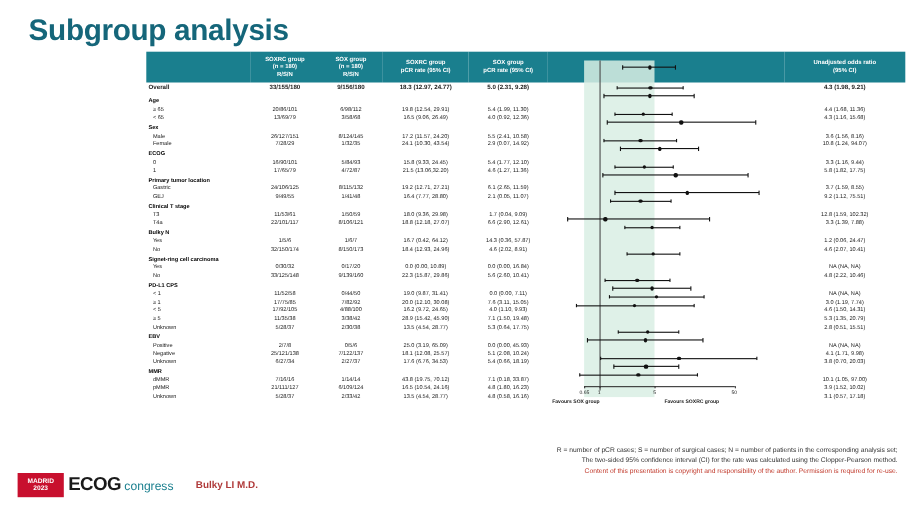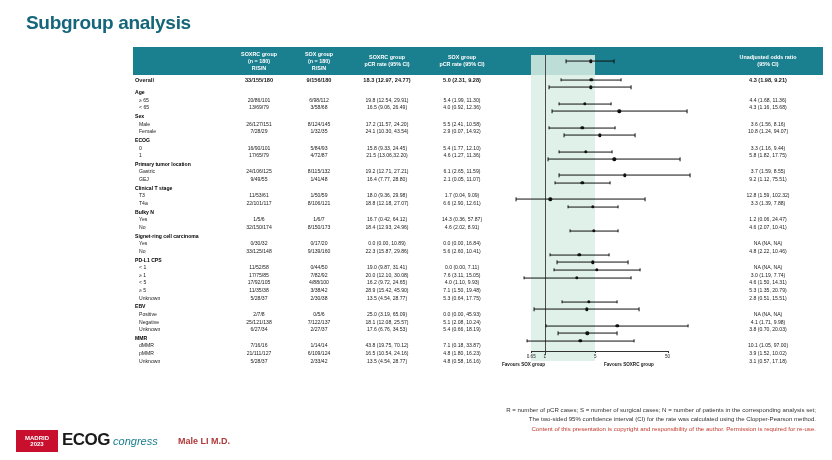--- a/index.html
+++ b/index.html
@@ -7,21 +7,21 @@
   body {
     width: 832px; height: 460px;
     background: #ffffff;
     font-family: "Liberation Sans", sans-serif;
     position: relative;
     overflow: hidden;
   }
   .slide-title {
     position: absolute;
     left: 26px; top: 12px;
-    font-size: 19px;
+    font-size: 27px;
     font-weight: bold;
     color: #15667a;
     letter-spacing: -0.3px;
   }
   .table-wrap {
     position: absolute;
     left: 133px; top: 47px;
     width: 690px;
   }
   table.forest {
@@ -137,21 +137,21 @@
     align-items:center; justify-content:center;
     line-height:1.05;
   }
   .logo-esmo {
     position:absolute;
     left:62px; top:430px;
     display:flex; align-items:baseline;
     gap:3px;
   }
   .logo-esmo .e { font-size:17px; font-weight:bold; color:#1a1a1a; letter-spacing:-0.5px;}
-  .logo-esmo .c { font-size:11px; color:#1a7f8e; font-style:italic;}
+  .logo-esmo .c { font-size:11px; color:#1a7f8e; }
 </style>
 </head>
 <body>
 
 <div class="slide-title">Subgroup analysis</div>
 
 <div class="table-wrap">
   <table class="forest">
     <thead>
       <tr>
@@ -616,21 +616,21 @@
       <div class="axcap" style="left: 471px; top: 314.531px;">Favours SOXRC group</div>
     </div>
 </div>
 
 <div class="footnotes">
   <div>R = number of pCR cases; S = number of surgical cases; N = number of patients in the corresponding analysis set;</div>
   <div>The two-sided 95% confidence interval (CI) for the rate was calculated using the Clopper-Pearson method.</div>
   <div class="red">Content of this presentation is copyright and responsibility of the author. Permission is required for re-use.</div>
 </div>
 
-<div class="speaker">Male LI M.D.</div>
+<div class="speaker">Bulky LI M.D.</div>
 
 <div class="logo-madrid">
   <span>MADRID</span>
   <span>2023</span>
 </div>
 <div class="logo-esmo">
   <span class="e">ECOG</span>
   <span class="c">congress</span>
 </div>
 

